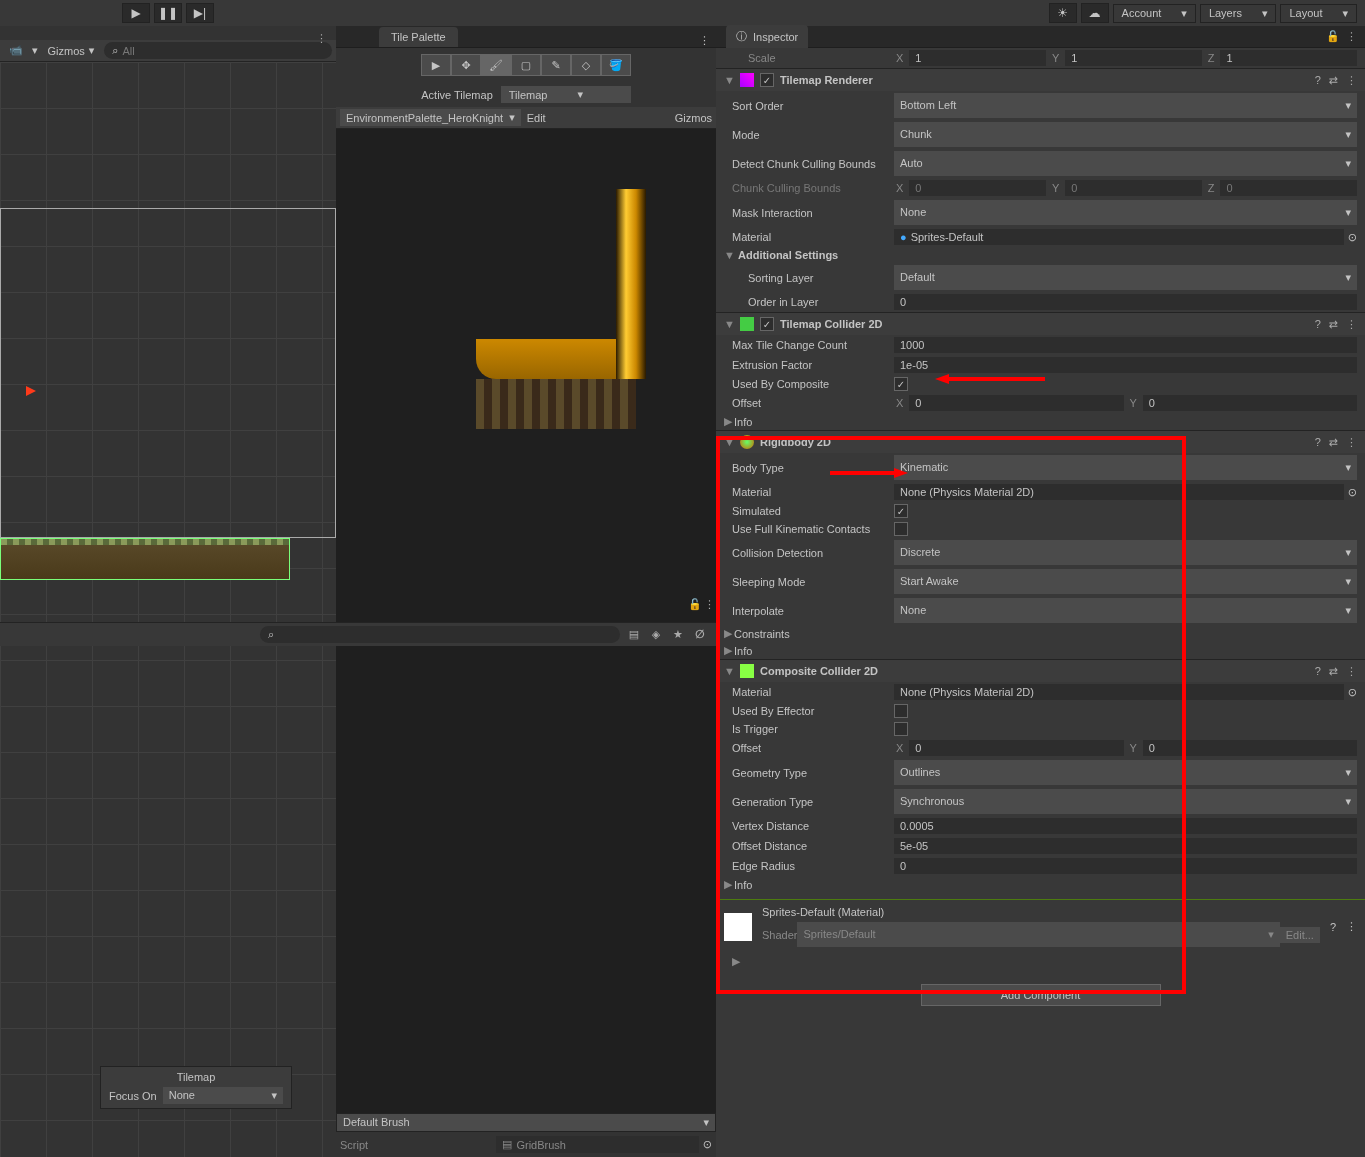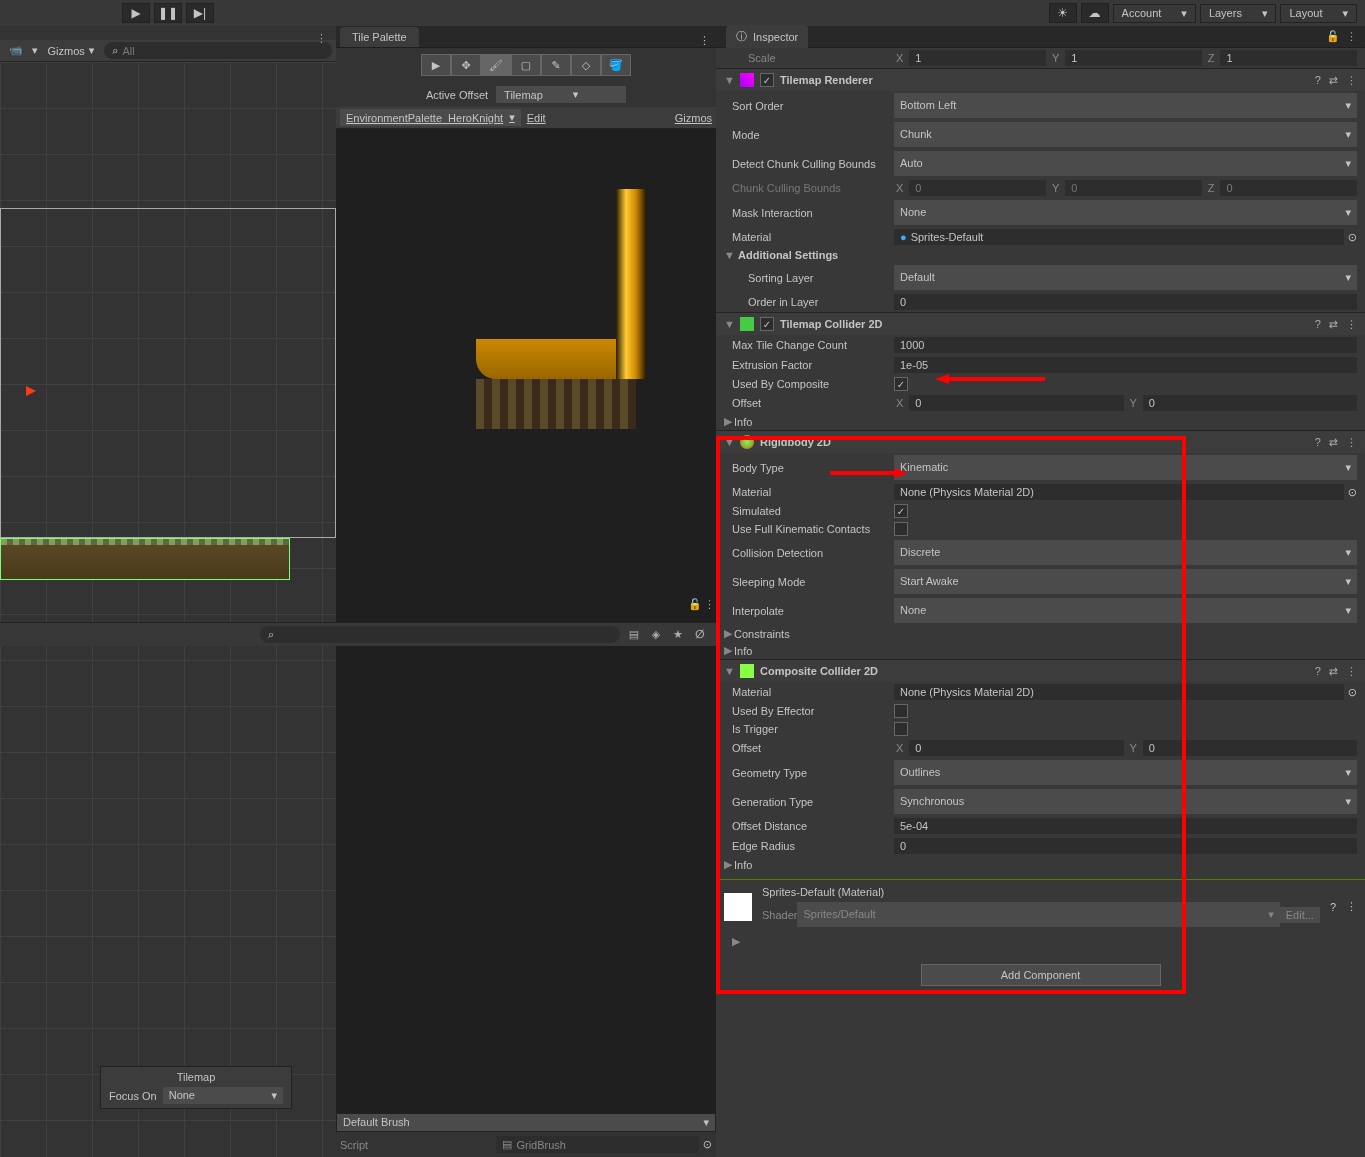--- a/index.html
+++ b/index.html
@@ -29,32 +29,32 @@
 .red-arrow-scene { position: absolute; left: 0; top: 322px; width: 36px; height: 14px; }
 .red-arrow-scene::after { content:''; position:absolute; right:0; top:2px; border-left:10px solid #ff3a1a; border-top:5px solid transparent; border-bottom:5px solid transparent; }
 .white-frame { position: absolute; left: 0; top: 146px; width: 336px; height: 330px; border: 1px solid #aaa; }
 
 .focus-panel { position: absolute; bottom: 48px; left: 100px; width: 192px; background: #3c3c3c; border: 1px solid #222; padding: 4px 8px; }
 .focus-title { text-align: center; margin-bottom: 4px; }
 .focus-row { display: flex; align-items: center; gap: 6px; }
 .focus-row .dd { flex: 1; background: #4b4b4b; padding: 2px 6px; display: flex; justify-content: space-between; }
 
 .tab-bar { height: 22px; background: #282828; display: flex; align-items: flex-end; border-bottom: 1px solid #1e1e1e; }
-.tab { background: #3c3c3c; padding: 4px 12px; border-top-left-radius: 4px; border-top-right-radius: 4px; display: flex; align-items: center; gap: 4px; }
+.tab { background: #3c3c3c; padding: 4px 12px; border-top-left-radius: 4px; border-top-right-radius: 4px; display: flex; align-items: center; gap: 4px; margin-left: 39px; }
 .tab-spacer { flex: 1; }
 .tab-menu { padding: 0 6px; color: #c4c4c4; fontSize: 14px; }
 
 .tool-row { display: flex; justify-content: center; padding: 6px 0; gap: 0; }
 .tool-btn { width: 30px; height: 22px; background: #4b4b4b; border: 1px solid #666; display: flex; align-items: center; justify-content: center; font-size: 11px; }
 .tool-btn.active { background: #666; }
 
 .active-tilemap-row { display: flex; align-items: center; justify-content: center; padding: 4px 0; gap: 8px; }
 .tilemap-dd { background: #4b4b4b; padding: 2px 8px; display: flex; align-items: center; gap: 30px; width: 130px; }
 
-.palette-bar { display: flex; align-items: center; padding: 2px 4px; border-bottom: 1px solid #232323; background: #3c3c3c; text-decoration: underline; }
+.palette-bar { display: flex; align-items: center; padding: 2px 4px; border-bottom: 1px solid #232323; background: #3c3c3c; }
 .palette-dd { background: #4b4b4b; padding: 2px 6px; display: flex; align-items: center; gap: 6px; flex: 1; }
 
 .palette-view { flex: 1; background: #1f1f1f; position: relative; }
 .tile-art { position: absolute; left: 140px; top: 60px; width: 160px; height: 240px; }
 .tile-art .vert { position:absolute; right:-10px; top:0; width:30px; height:190px; background: linear-gradient(90deg, #2a1a00, #ffcc33, #cc8800, #2a1a00); }
 .tile-art .curve { position:absolute; left:0; bottom:50px; width:140px; height:40px; background: linear-gradient(#cc8800, #996600); border-radius: 0 0 0 20px; }
 .tile-art .rocks { position:absolute; left:0; bottom:0; width:160px; height:50px; background: repeating-linear-gradient(90deg, #5a4a2a 0 8px, #3a2a1a 8px 16px); }
 
 .brush-dd { background: #4b4b4b; padding: 2px 6px; display: flex; justify-content: space-between; border: 1px solid #222; }
 .bottom-props { padding: 2px 4px; }
@@ -176,21 +176,21 @@
     <div class="tool-row">
       <div class="tool-btn">▶</div>
       <div class="tool-btn">✥</div>
       <div class="tool-btn active">🖌</div>
       <div class="tool-btn">▢</div>
       <div class="tool-btn">✎</div>
       <div class="tool-btn">◇</div>
       <div class="tool-btn">🪣</div>
     </div>
     <div class="active-tilemap-row">
-      <span>Active Offset</span>
+      <span>Active Tilemap</span>
       <div class="tilemap-dd">
           <span>Tilemap</span>
           <span>▾</span>
         </div>
     </div>
     <div class="palette-bar">
       <div class="palette-dd">
         <span>EnvironmentPalette_HeroKnight</span>
           <span>▾</span>
       </div>
@@ -503,23 +503,29 @@
       <div class="insp-row">
           <div class="insp-label">Generation Type</div>
           <div class="insp-field">
             <div class="dd-field">
               <span>Synchronous</span>
               <span>▾</span>
             </div>
           </div>
         </div>
       <div class="insp-row">
+          <div class="insp-label">Vertex Distance</div>
+          <div class="insp-field">
+            <div class="txt-field">0.0005</div>
+          </div>
+        </div>
+      <div class="insp-row">
           <div class="insp-label">Offset Distance</div>
           <div class="insp-field">
-            <div class="txt-field">5e-04</div>
+            <div class="txt-field">5e-05</div>
           </div>
         </div>
       <div class="insp-row">
           <div class="insp-label">Edge Radius</div>
           <div class="insp-field">
             <div class="txt-field">0</div>
           </div>
         </div>
       <div class="insp-row">
           <span class="foldout">▶</span>

